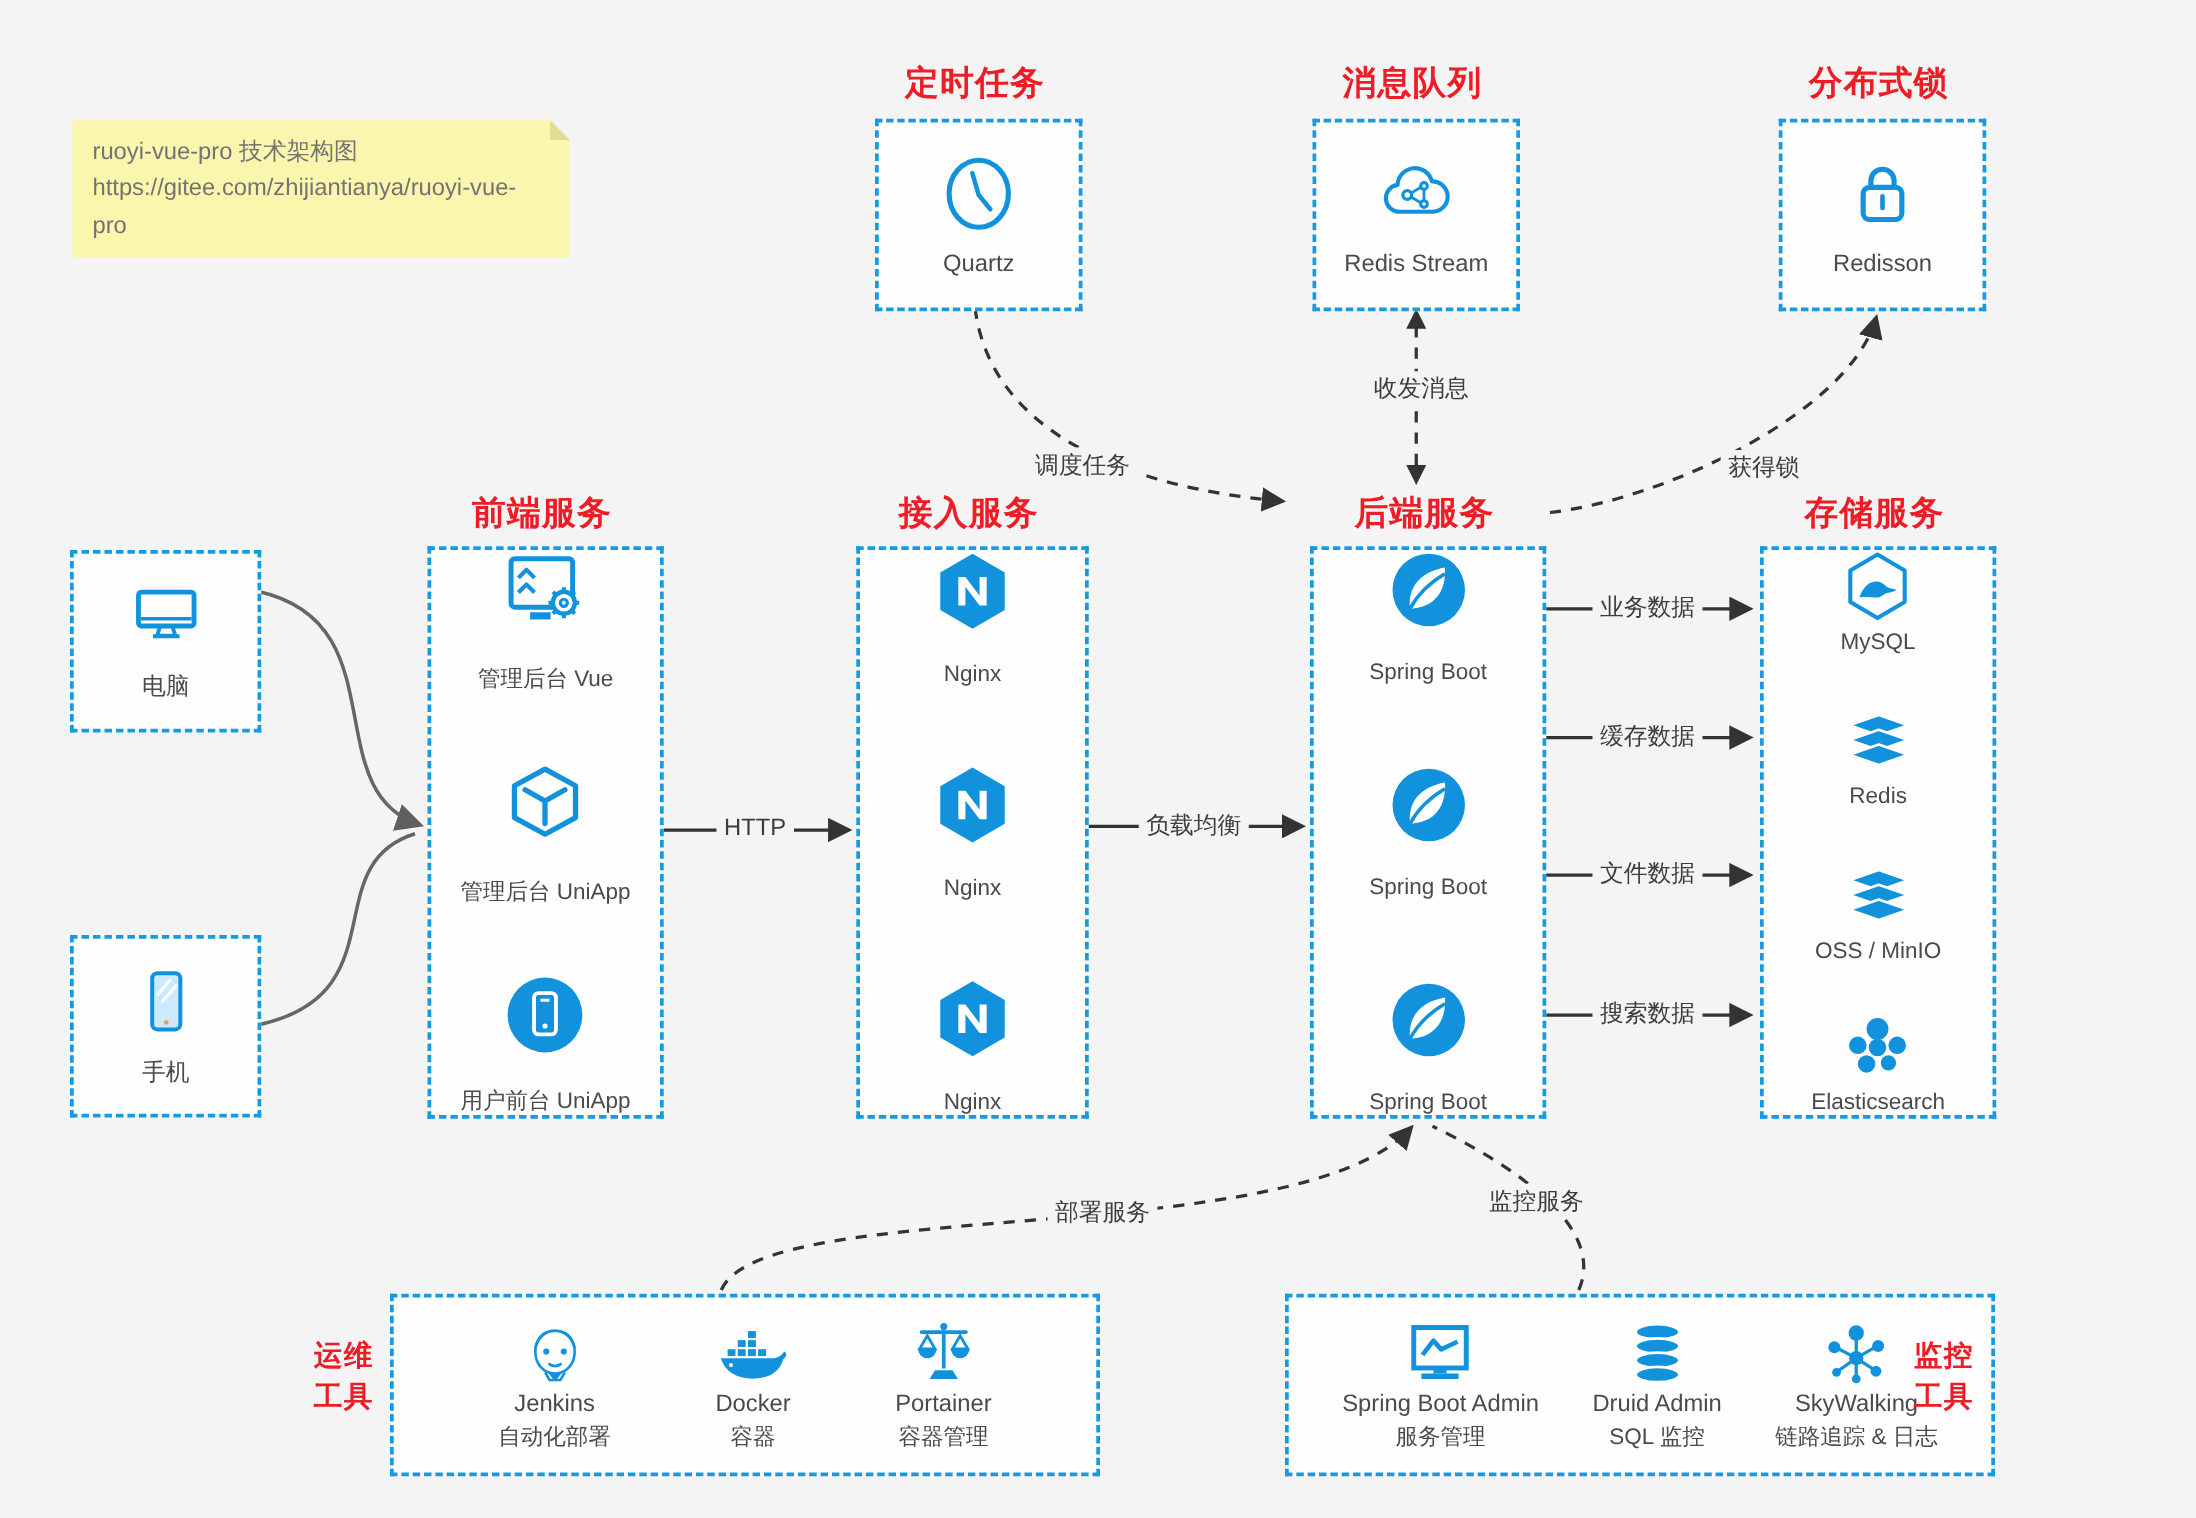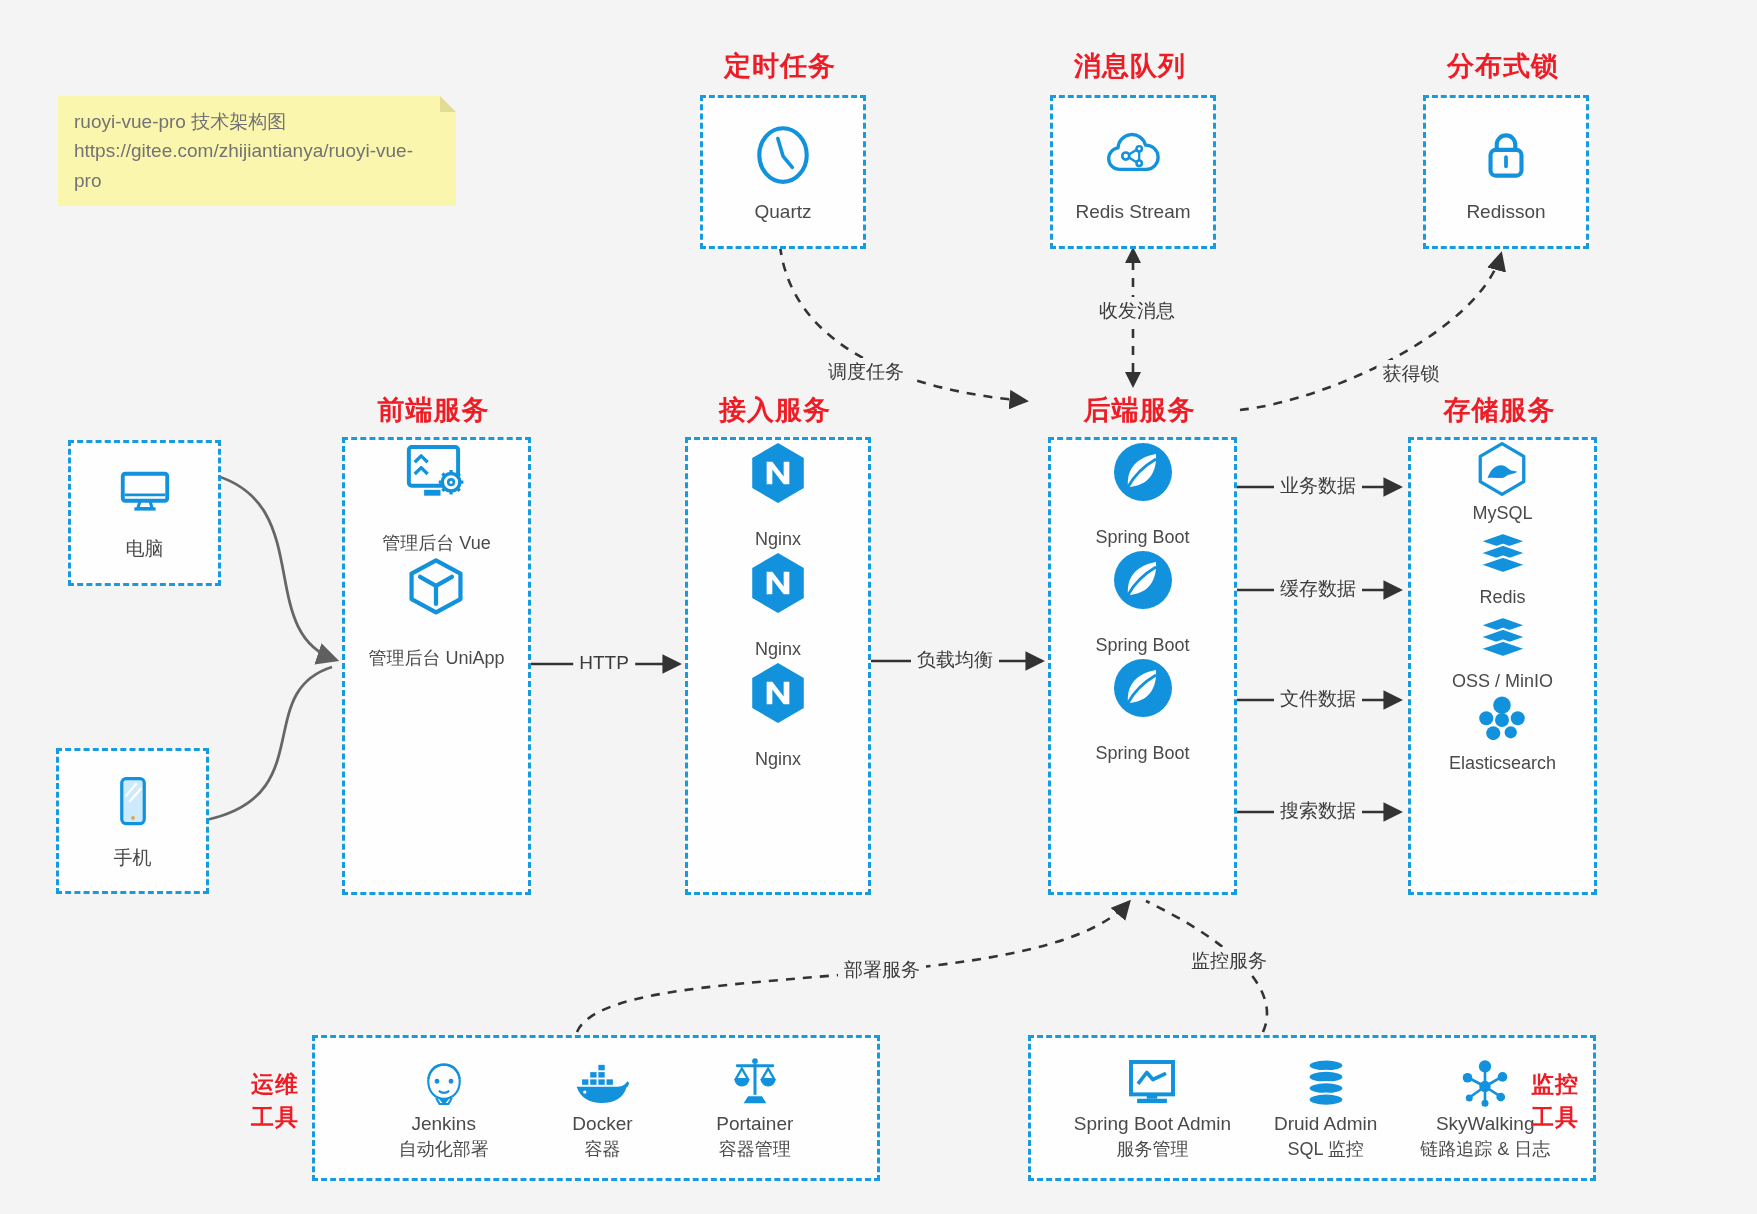--- a/index.html
+++ b/index.html
@@ -13,21 +13,21 @@
         border-top:16px solid #f4f4f5;border-left:16px solid #e3dc92;}
   
   .rtitle{position:absolute;color:#ee1c25;font-weight:bold;font-size:27px;text-align:center;z-index:2;
           letter-spacing:1px;white-space:nowrap;}
   .vlabel{position:absolute;color:#ee1c25;font-weight:bold;font-size:23px;line-height:1.45;
           text-align:center;z-index:2;letter-spacing:1px;}
   
   .nbox{position:absolute;border:3px dashed #169be0;background:#fefefe;display:flex;
         flex-direction:column;align-items:center;justify-content:center;gap:13px;z-index:2;}
   .col{position:absolute;top:437px;height:452px;border:3px dashed #169be0;background:#fefefe;
-       display:flex;flex-direction:column;justify-content:flex-start;align-items:center;z-index:2;}
+       display:flex;flex-direction:column;justify-content:space-between;align-items:center;z-index:2;}
   .hbox{position:absolute;top:1035px;height:140px;border:3px dashed #169be0;background:#fefefe;
         display:flex;flex-direction:row;justify-content:space-evenly;align-items:center;z-index:2;}
   .item{display:flex;flex-direction:column;align-items:center;gap:23px;}
   .hitem{display:flex;flex-direction:column;align-items:center;gap:1px;}
   .nlbl{font-size:19px;color:#4a4a4a;white-space:nowrap;}
   .slbl{font-size:18px;color:#4a4a4a;white-space:nowrap;}
   .hname{font-size:19px;color:#4a4a4a;white-space:nowrap;line-height:1.3;}
   .hdesc{font-size:18px;color:#4a4a4a;white-space:nowrap;line-height:1.3;}
   .ic{display:block;line-height:0;}
   
@@ -102,21 +102,21 @@
     <span class="ic">
       <svg width="66" height="66" viewBox="0 0 64 64" fill="none" stroke="#1292dc">
           <rect x="17" y="27" width="30" height="25" rx="5" stroke-width="4"></rect>
           <path d="M23 27 v-5 a9 9 0 0 1 18 0 v5" stroke-width="4"></path>
           <path d="M32 34 v9" stroke-width="3.6" stroke-linecap="round"></path>
         </svg>
     </span>
     <span class="nlbl">Redisson</span>
   </div>
 
-  <div class="nbox" style="left:68px;top:440px;width:147px;height:140px">
+  <div class="nbox" style="left:56px;top:440px;width:147px;height:140px">
     <span class="ic">
       <svg width="62" height="58" viewBox="0 0 64 60" fill="none" stroke="#1292dc">
           <rect x="9" y="9" width="46" height="28" rx="2.5" stroke-width="4"></rect>
           <path d="M11 31 h42" stroke-width="2.8"></path>
           <path d="M27 37 l-2.5 8 h15 l-2.5 -8" stroke-width="3.2"></path>
           <path d="M21 45.5 h22" stroke-width="3.4"></path>
         </svg>
     </span>
     <span class="nlbl">电脑</span>
   </div>
@@ -151,20 +151,31 @@
       <span class="slbl">管理后台 Vue</span>
     </div>
     <div class="item">
       <span class="ic">
         <svg width="68" height="68" viewBox="0 0 64 64" fill="none" stroke="#1292dc" stroke-width="4" stroke-linejoin="round">
             <path d="M32 5 L55 17.5 V41.5 L32 54 L9 41.5 V17.5 Z"></path>
             <path d="M32 29 v17 M32 29 L17 20.5 M32 29 L47 20.5" stroke-linecap="round"></path>
           </svg>
       </span>
       <span class="slbl">管理后台 UniApp</span>
+    </div>
+    <div class="item">
+      <span class="ic">
+        <svg width="66" height="66" viewBox="0 0 64 64">
+            <circle cx="32" cy="32" r="29" fill="#1292dc"></circle>
+            <rect x="23.5" y="15" width="17" height="32" rx="3.5" fill="none" stroke="#fff" stroke-width="3"></rect>
+            <path d="M28.5 20.5 h7" stroke="#fff" stroke-width="2.4"></path>
+            <circle cx="32" cy="40.5" r="2" fill="#fff"></circle>
+          </svg>
+      </span>
+      <span class="slbl">用户前台 UniApp</span>
     </div>
   </div>
 
   <div class="col" style="left:685px;width:180px">
     <div class="item">
       <span class="ic">
         <svg width="66" height="66" viewBox="0 0 64 64">
             <path d="M32 3 L57 17.5 V46.5 L32 61 L7 46.5 V17.5 Z" fill="#1292dc"></path>
             <path d="M21 43 V21 h5.5 L37.5 35.5 V21 H43 v22 h-5.5 L26.5 28.5 V43 Z" fill="#fff"></path>
           </svg>

